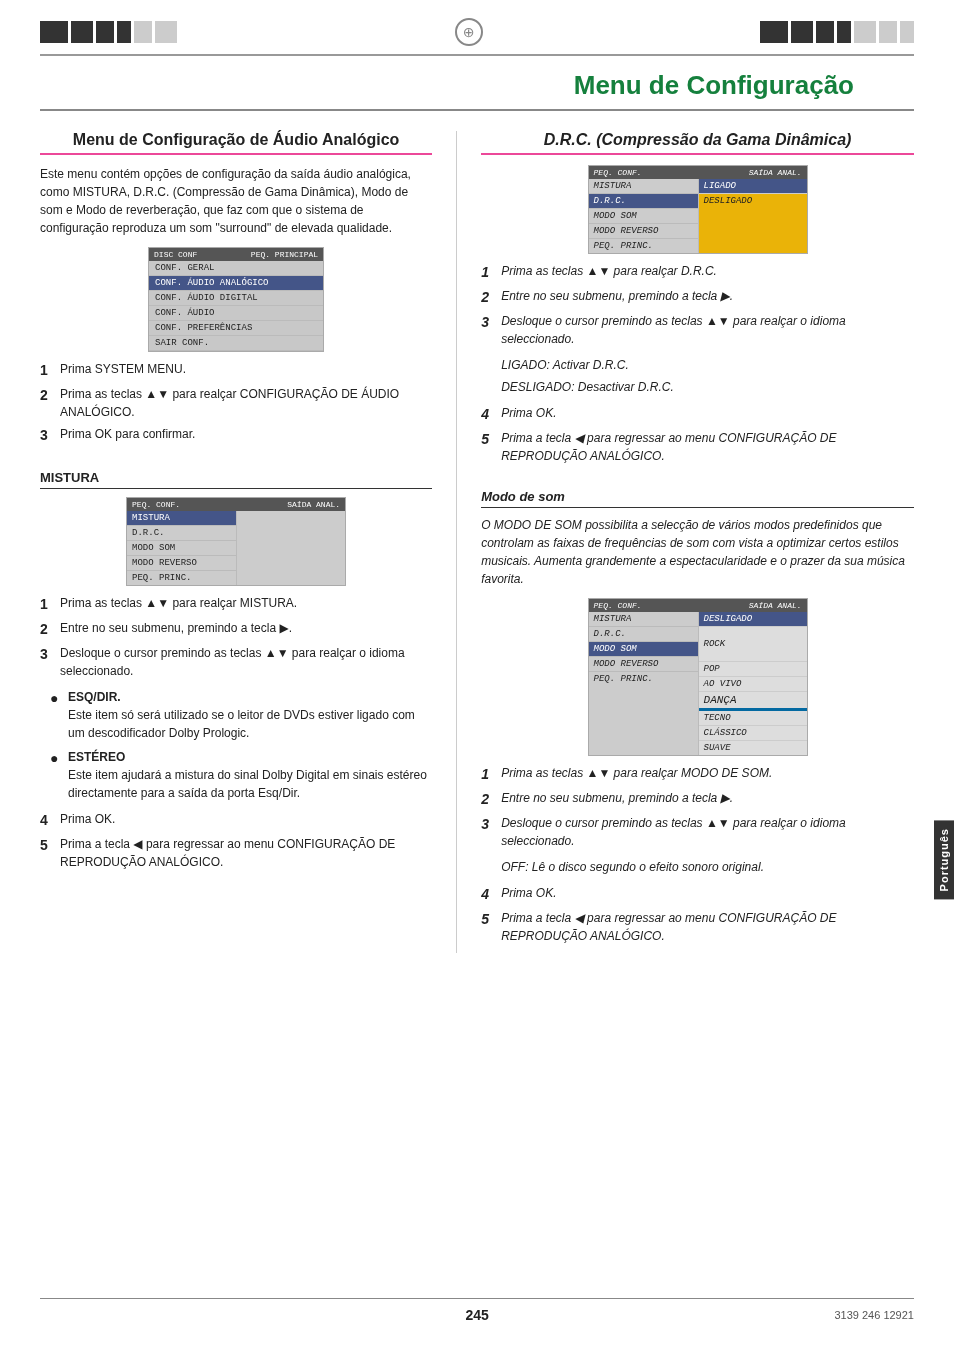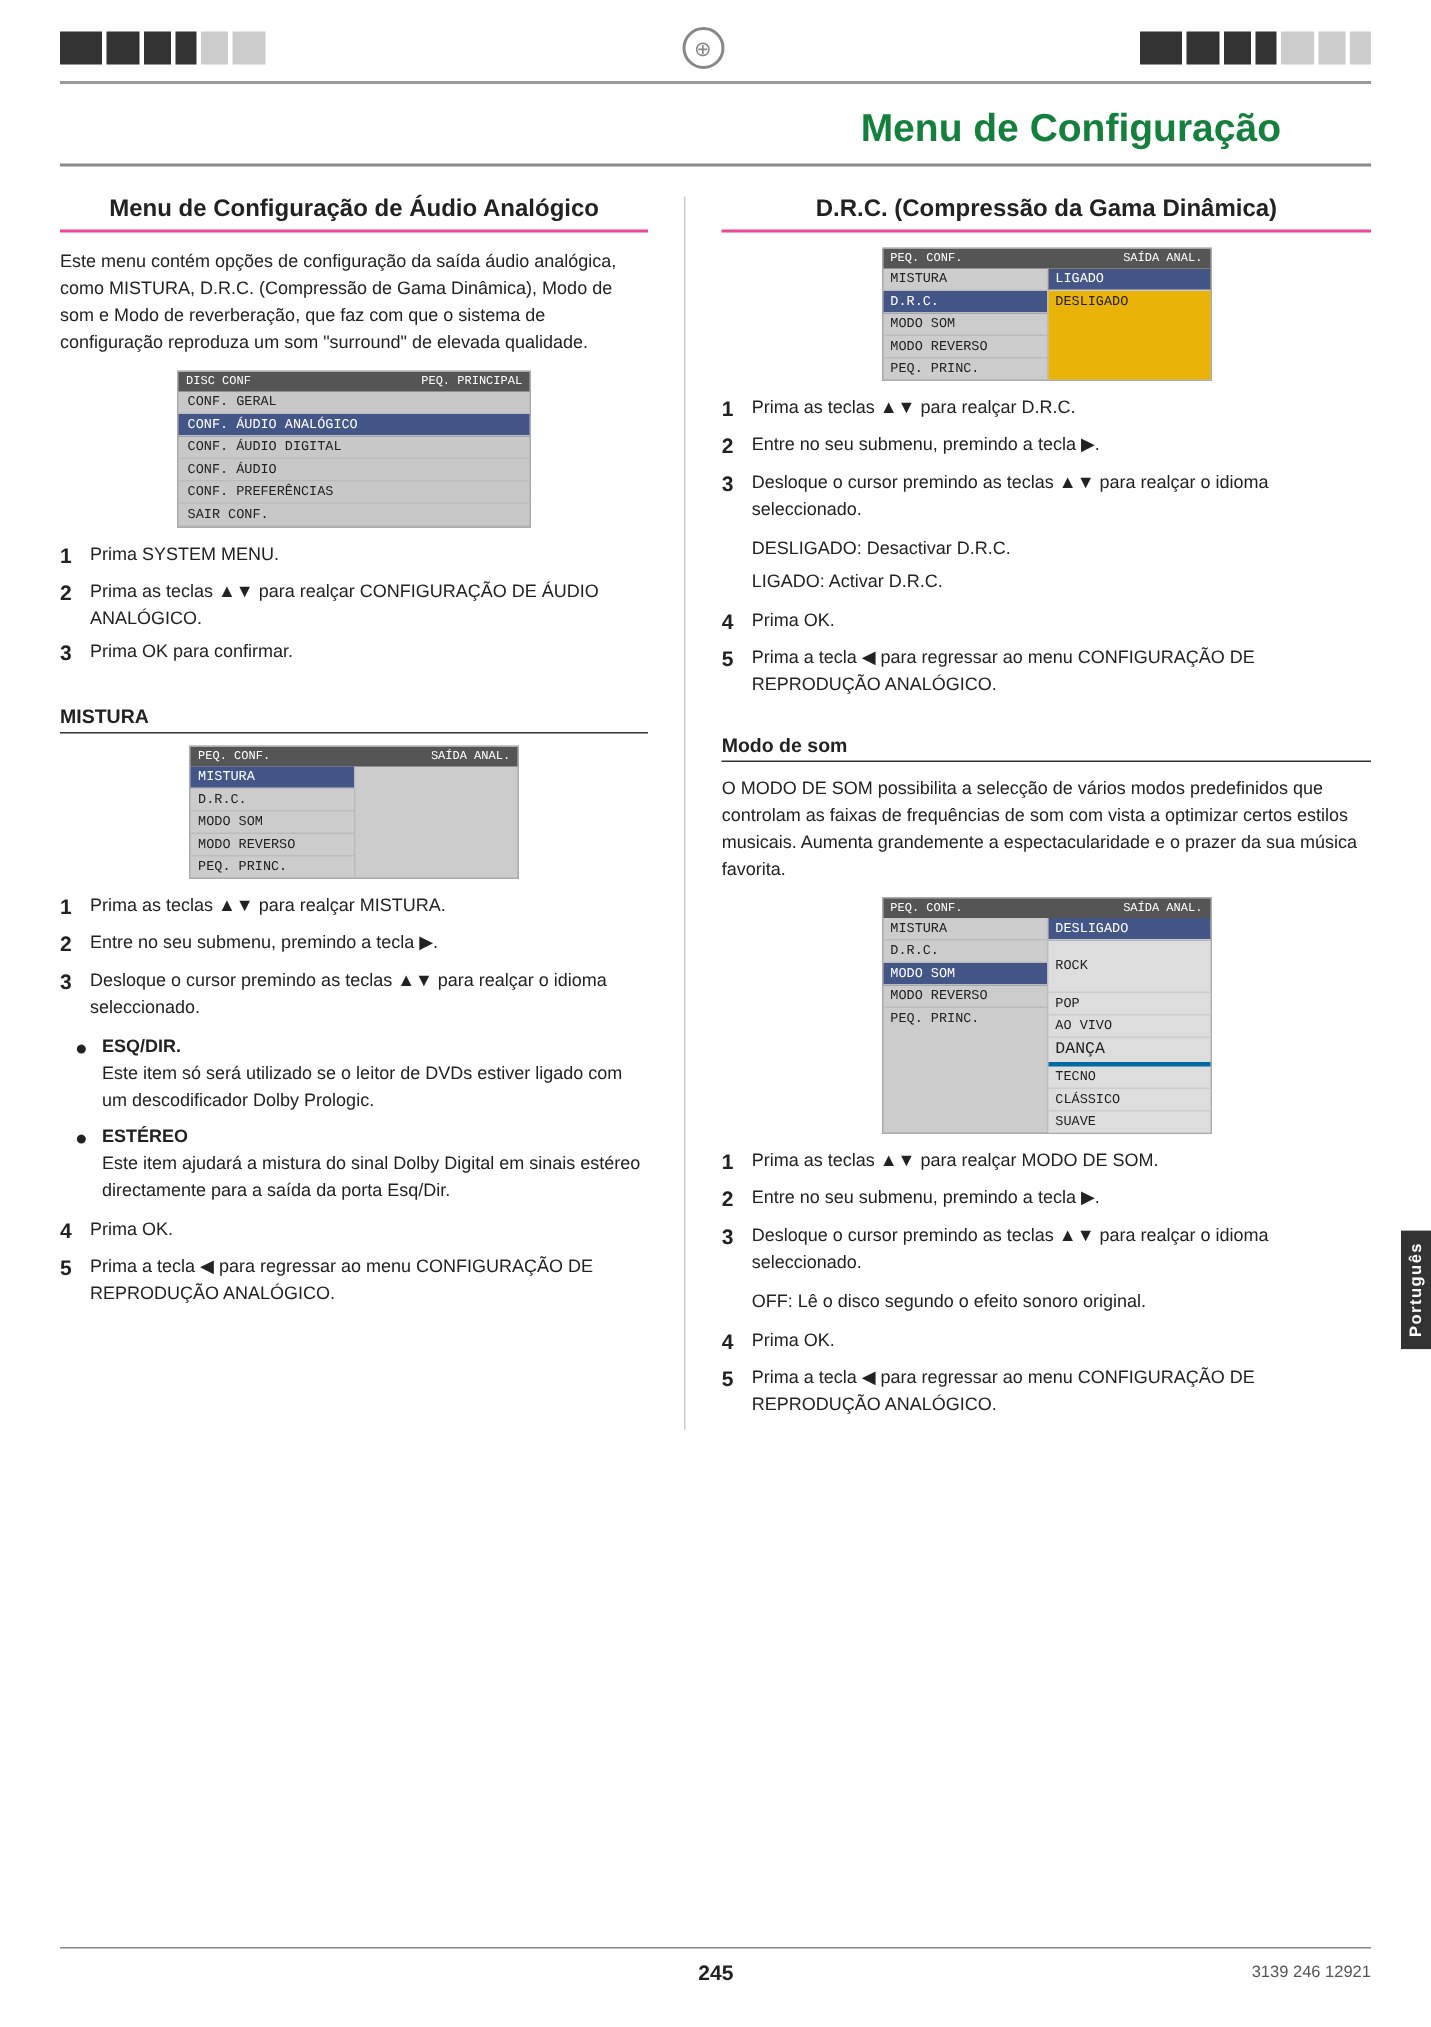--- a/index.html
+++ b/index.html
@@ -50,20 +50,21 @@
 
     .left-column {
       width: 420px;
       padding-right: 24px;
       border-right: 1px solid #ccc;
     }
 
     .right-column {
       width: 460px;
       padding-left: 24px;
+      font-style: italic;
     }
 
     h2 {
       font-size: 16px;
       font-weight: bold;
       border-bottom: 2px solid #ec4899;
       padding-bottom: 4px;
       margin-bottom: 10px;
       text-align: center;
     }
@@ -145,21 +146,21 @@
 
     .menu-container-center {
       display: flex;
       justify-content: center;
       margin: 8px 0;
     }
 
     .full-menu-screenshot {
       border: 1px solid #aaa;
       background: #c8c8c8;
-      width: 236px;
+      width: 176px;
       font-family: 'Courier New', monospace;
     }
     .full-menu-top {
       background: #555;
       color: #fff;
       font-size: 8px;
       padding: 2px 5px;
       display: flex;
       justify-content: space-between;
     }
@@ -349,22 +350,22 @@
       </div>
       <div class="step-item">
         <span class="step-num">2</span>
         <span class="step-text">Entre no seu submenu, premindo a tecla ▶.</span>
       </div>
       <div class="step-item">
         <span class="step-num">3</span>
         <span class="step-text">Desloque o cursor premindo as teclas ▲▼ para realçar o idioma seleccionado.</span>
       </div>
     </div>
+    <div class="sub-note">LIGADO: Activar D.R.C.</div>
     <div class="sub-note">DESLIGADO: Desactivar D.R.C.</div>
-    <div class="sub-note">LIGADO: Activar D.R.C.</div>
     <div class="steps-list">
       <div class="step-item">
         <span class="step-num">4</span>
         <span class="step-text">Prima OK.</span>
       </div>
       <div class="step-item">
         <span class="step-num">5</span>
         <span class="step-text">Prima a tecla ◀ para regressar ao menu CONFIGURAÇÃO DE REPRODUÇÃO ANALÓGICO.</span>
       </div>
     </div>

